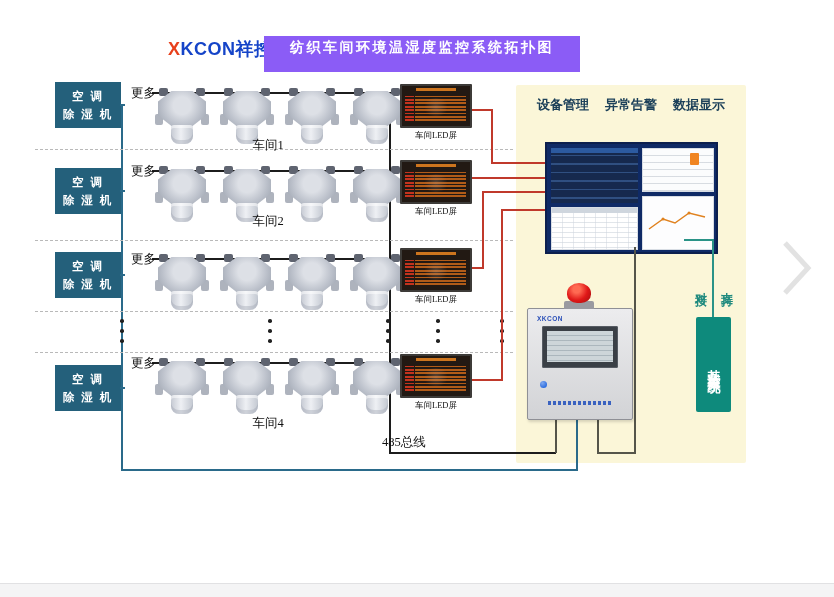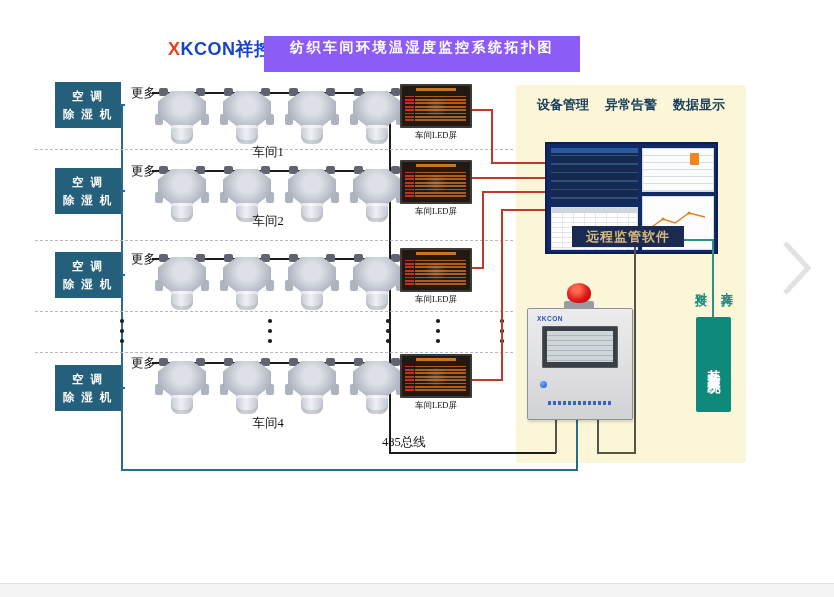--- a/index.html
+++ b/index.html
@@ -177,21 +177,21 @@
       <div class="cyl"></div>
     </div>
   <div class="abs sensor" style="left:351px;top:86px;">
       <div class="knob l"></div>
       <div class="knob r"></div>
       <div class="ear l"></div>
       <div class="ear r"></div>
       <div class="bod"></div>
       <div class="cyl"></div>
     </div>
-  <div class="abs wslbl" style="left:240px;top:144px;">车间1</div>
+  <div class="abs wslbl" style="left:240px;top:137px;">车间1</div>
   <div class="abs led" style="left:400px;top:84px;">
       <div class="ttl"></div>
       <div class="colL"></div>
       <div class="rows"></div>
       <div class="glow"></div>
     </div>
   <div class="abs ledlbl" style="left:398px;top:130px;">车间LED屏</div>
 
   <div class="abs acbox" style="top:168px;">
     <span>空 调</span>
@@ -383,21 +383,20 @@
       </svg>
     </div>
   </div>
 
   <div class="abs darkline" style="left:634px;top:247px;width:1.5px;height:206px;"></div>
   <div class="abs darkline" style="left:597px;top:452px;width:39px;height:1.5px;"></div>
   <div class="abs darkline" style="left:597px;top:418px;width:1.5px;height:35px;"></div>
   <div class="abs accline" style="left:684px;top:239px;width:29px;height:2px;"></div>
   <div class="abs accline" style="left:712px;top:239px;width:2px;height:78px;"></div>
 
-  <div class="abs softlbl">远程监管软件</div>
 
   <div class="abs linklbl" style="left:692px;top:282px;">对接</div>
   <div class="abs linklbl" style="left:718px;top:282px;">支持</div>
   <div class="abs otherbox">其它监控系统</div>
 
   <div class="abs cab">
     <div class="beaconbase"></div>
     <div class="beacon"></div>
     <div class="brand">XKCON</div>
     <div class="scr">

